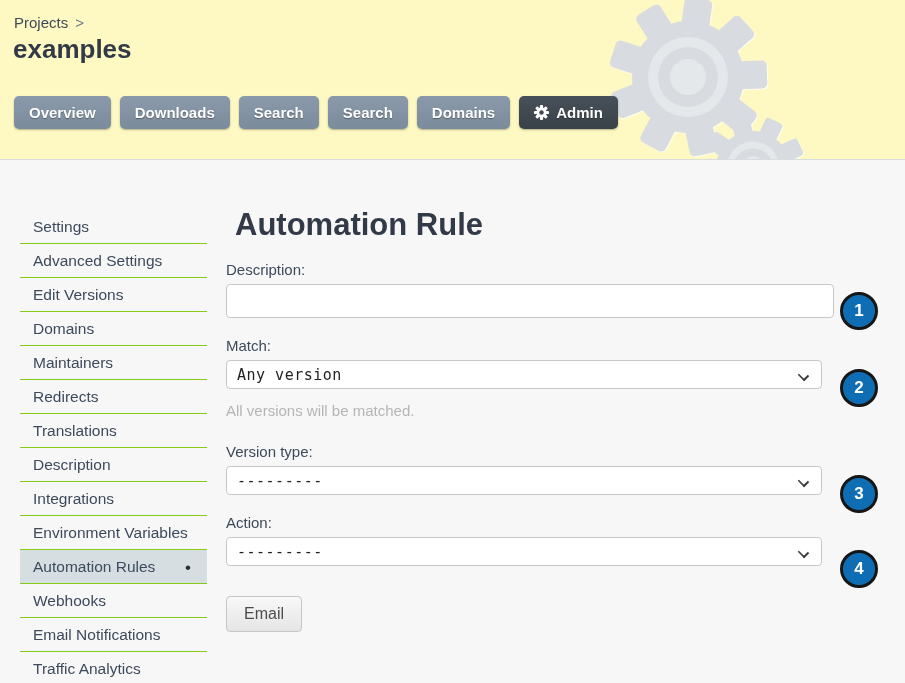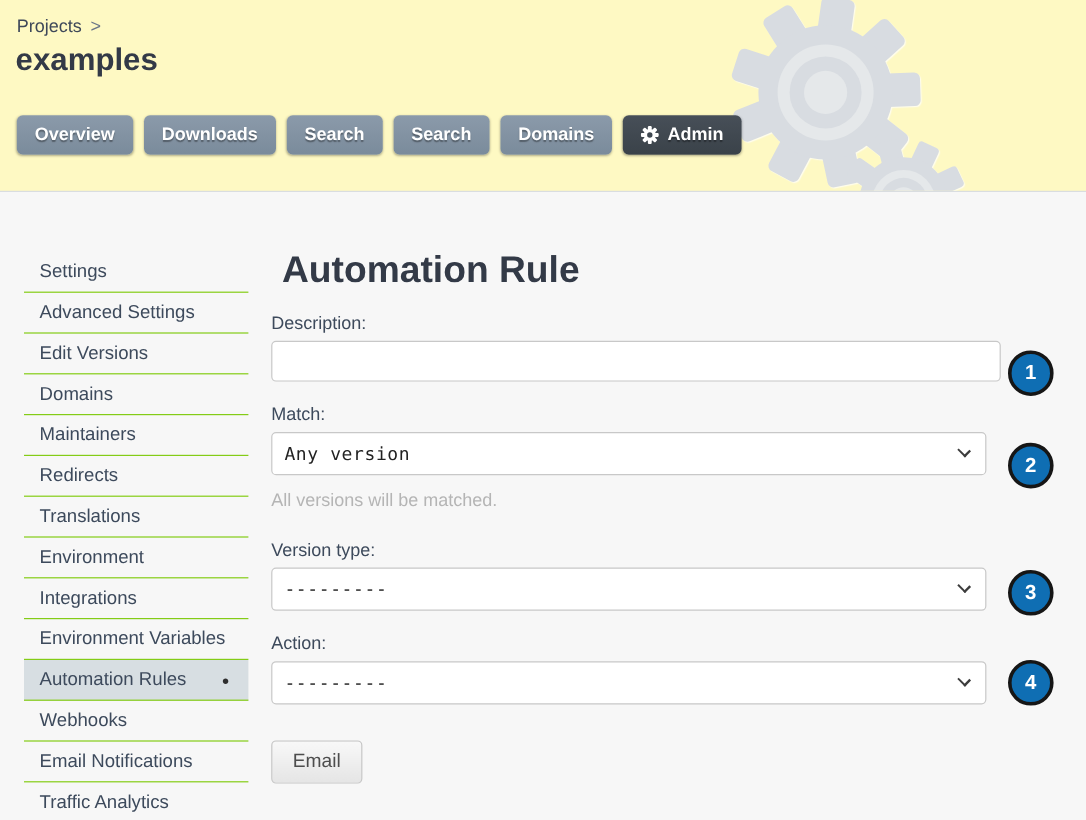--- a/index.html
+++ b/index.html
@@ -50,21 +50,21 @@
 
   .form-col { margin-left:19px; width:612px; }
   .form-col h2 { font-size:31px; font-weight:bold; color:#333a47; margin:-3px 0 17px 9px; }
   .field-label { display:block; font-size:15px; color:#3d4a5c; margin:18px 0 6px 0; }
   .text-input {
     width:608px; height:34px; background:#fff;
     border:1px solid #c8c8c8; border-radius:4px;
     font-family:"Liberation Sans",sans-serif; font-size:15px; padding:0 10px; color:#222;
   }
   .select {
-    position:relative; width:596px; height:36px; background:#fff;
+    position:relative; width:596px; height:29px; background:#fff;
     border:1px solid #c8c8c8; border-radius:4px; cursor:pointer;
     display:flex; align-items:center; padding:0 30px 0 10px;
   }
   .sel-val { font-family:"DejaVu Sans Mono", monospace; font-size:15px; color:#222; letter-spacing:.5px; }
   .chev {
     position:absolute; right:13px; top:10px; width:9px; height:9px;
     border-right:2px solid #3c3c3c; border-bottom:2px solid #3c3c3c;
     transform:rotate(45deg) scale(1,.8); transform-origin:center;
   }
   .help { font-size:15px; color:#b5b5b5; margin:13px 0 6px 0; }
@@ -173,21 +173,21 @@
   <div class="content">
 
     <aside class="sidebar">
       <div class="side-item">Settings</div>
       <div class="side-item">Advanced Settings</div>
       <div class="side-item">Edit Versions</div>
       <div class="side-item">Domains</div>
       <div class="side-item">Maintainers</div>
       <div class="side-item">Redirects</div>
       <div class="side-item">Translations</div>
-      <div class="side-item">Environment</div>
+      <div class="side-item">Description</div>
       <div class="side-item">Integrations</div>
       <div class="side-item">Environment Variables</div>
       <div class="side-item selected">
         <span>Automation Rules</span>
         <span class="dot">•</span>
       </div>
       <div class="side-item">Webhooks</div>
       <div class="side-item">Email Notifications</div>
       <div class="side-item">Traffic Analytics</div>
     </aside>

